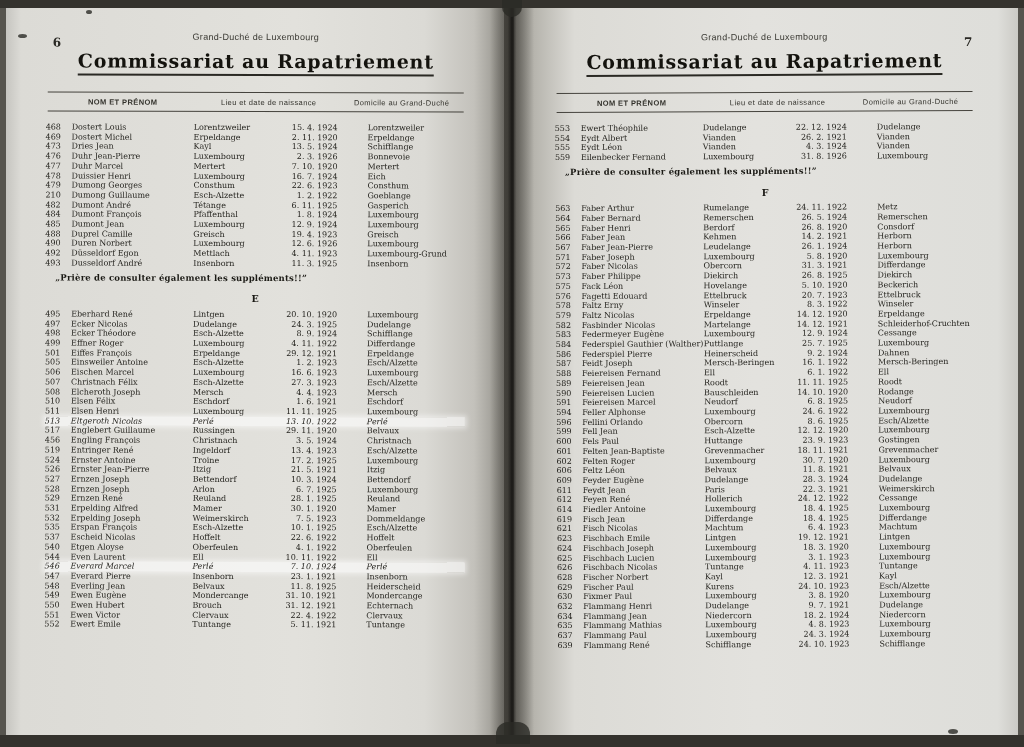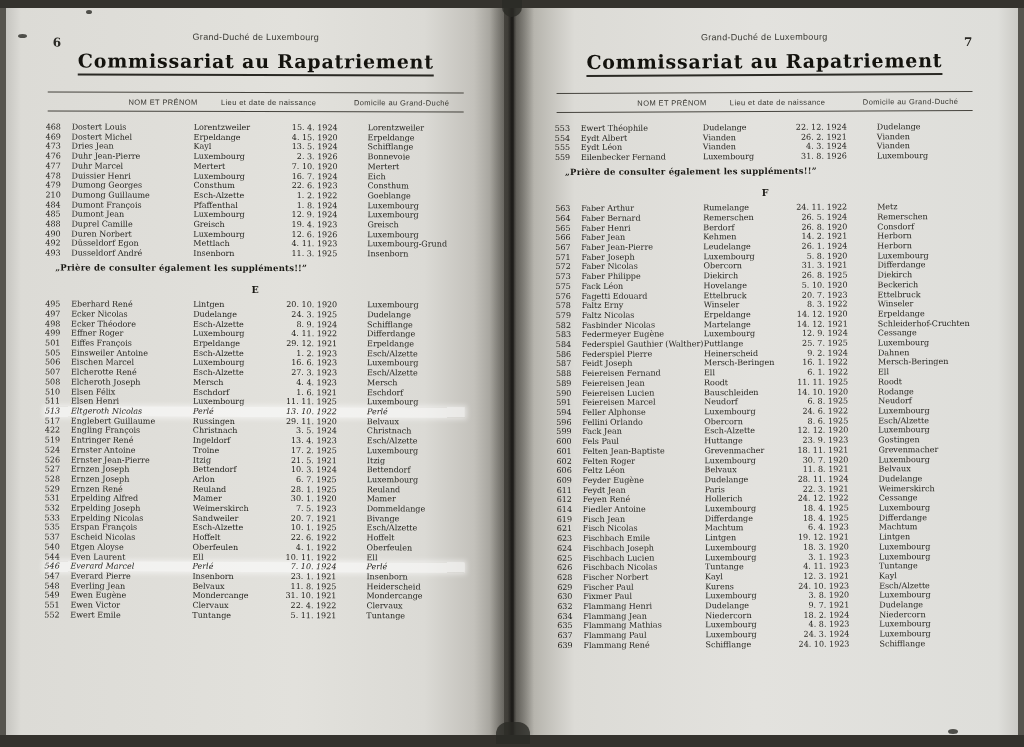--- a/index.html
+++ b/index.html
@@ -41,21 +41,21 @@
 
   .title { text-align:center; margin-top:8px; }
   .title span { display:inline-block; font-family:"DejaVu Serif", serif; font-weight:bold;
     font-size:19px; letter-spacing:.8px; color:#14130e; border-bottom:2px solid #2a2924;
     padding-bottom:2px; }
 
   .table-head { margin:16px auto 0; width:416px; border-top:1px solid #45433d; border-bottom:1px solid #45433d;
     padding:5px 0 4px; display:grid; grid-template-columns:150px 142px 1fr;
     font-family:"Liberation Sans", sans-serif; font-size:7.5px; letter-spacing:.4px;
     text-align:center; color:#33322c; }
-  .th-name { font-weight:normal;text-align:right; }
+  .th-name { font-weight:bold; }
 
   .table-body { width:420px; margin:11px auto 0; font-size:8px; line-height:9.7px; color:#201f1a; }
   .row { display:grid; grid-template-columns:26px 122px 88px 56px 1fr; white-space:nowrap; }
   .c-date { text-align:right; }
   .c-dom  { padding-left:30px; }
   .row.hl { background:rgba(255,255,255,.6); box-shadow:0 0 5px 2px rgba(255,255,255,.5);font-style:italic; }
 
   .note { font-weight:bold; font-size:8.5px; letter-spacing:.2px; margin:5px 0 3px 10px; color:#1b1a15; }
   .letter { text-align:center; font-weight:bold; font-size:9.5px; margin:11px 0 6px; color:#1b1a15; }
 </style>
@@ -81,21 +81,21 @@
             <span class="c-num">468</span>
             <span class="c-name">Dostert Louis</span>
             <span class="c-place">Lorentzweiler</span>
             <span class="c-date">15. 4. 1924</span>
             <span class="c-dom">Lorentzweiler</span>
           </div>
           <div class="row">
             <span class="c-num">469</span>
             <span class="c-name">Dostert Michel</span>
             <span class="c-place">Erpeldange</span>
-            <span class="c-date">4. 15. 1920</span>
+            <span class="c-date">2. 11. 1920</span>
             <span class="c-dom">Erpeldange</span>
           </div>
           <div class="row">
             <span class="c-num">473</span>
             <span class="c-name">Dries Jean</span>
             <span class="c-place">Kayl</span>
             <span class="c-date">13. 5. 1924</span>
             <span class="c-dom">Schifflange</span>
           </div>
           <div class="row">
@@ -127,20 +127,27 @@
             <span class="c-dom">Consthum</span>
           </div>
           <div class="row">
             <span class="c-num">210</span>
             <span class="c-name">Dumong Guillaume</span>
             <span class="c-place">Esch-Alzette</span>
             <span class="c-date">1. 2. 1922</span>
             <span class="c-dom">Goeblange</span>
           </div>
           <div class="row">
+            <span class="c-num">482</span>
+            <span class="c-name">Dumont André</span>
+            <span class="c-place">Tétange</span>
+            <span class="c-date">6. 11. 1925</span>
+            <span class="c-dom">Gasperich</span>
+          </div>
+          <div class="row">
             <span class="c-num">484</span>
             <span class="c-name">Dumont François</span>
             <span class="c-place">Pfaffenthal</span>
             <span class="c-date">1. 8. 1924</span>
             <span class="c-dom">Luxembourg</span>
           </div>
           <div class="row">
             <span class="c-num">485</span>
             <span class="c-name">Dumont Jean</span>
             <span class="c-place">Luxembourg</span>
@@ -221,21 +228,21 @@
           </div>
           <div class="row">
             <span class="c-num">506</span>
             <span class="c-name">Eischen Marcel</span>
             <span class="c-place">Luxembourg</span>
             <span class="c-date">16. 6. 1923</span>
             <span class="c-dom">Luxembourg</span>
           </div>
           <div class="row">
             <span class="c-num">507</span>
-            <span class="c-name">Elcherotte René</span>
+            <span class="c-name">Christnach Félix</span>
             <span class="c-place">Esch-Alzette</span>
             <span class="c-date">27. 3. 1923</span>
             <span class="c-dom">Esch/Alzette</span>
           </div>
           <div class="row">
             <span class="c-num">508</span>
             <span class="c-name">Elcheroth Joseph</span>
             <span class="c-place">Mersch</span>
             <span class="c-date">4. 4. 1923</span>
             <span class="c-dom">Mersch</span>
@@ -262,21 +269,21 @@
             <span class="c-dom">Perlé</span>
           </div>
           <div class="row">
             <span class="c-num">517</span>
             <span class="c-name">Englebert Guillaume</span>
             <span class="c-place">Russingen</span>
             <span class="c-date">29. 11. 1920</span>
             <span class="c-dom">Belvaux</span>
           </div>
           <div class="row">
-            <span class="c-num">422</span>
+            <span class="c-num">456</span>
             <span class="c-name">Engling François</span>
             <span class="c-place">Christnach</span>
             <span class="c-date">3. 5. 1924</span>
             <span class="c-dom">Christnach</span>
           </div>
           <div class="row">
             <span class="c-num">519</span>
             <span class="c-name">Entringer René</span>
             <span class="c-place">Ingeldorf</span>
             <span class="c-date">13. 4. 1923</span>
@@ -323,27 +330,20 @@
             <span class="c-place">Mamer</span>
             <span class="c-date">30. 1. 1920</span>
             <span class="c-dom">Mamer</span>
           </div>
           <div class="row">
             <span class="c-num">532</span>
             <span class="c-name">Erpelding Joseph</span>
             <span class="c-place">Weimerskirch</span>
             <span class="c-date">7. 5. 1923</span>
             <span class="c-dom">Dommeldange</span>
-          </div>
-          <div class="row">
-            <span class="c-num">533</span>
-            <span class="c-name">Erpelding Nicolas</span>
-            <span class="c-place">Sandweiler</span>
-            <span class="c-date">20. 7. 1921</span>
-            <span class="c-dom">Bivange</span>
           </div>
           <div class="row">
             <span class="c-num">535</span>
             <span class="c-name">Erspan François</span>
             <span class="c-place">Esch-Alzette</span>
             <span class="c-date">10. 1. 1925</span>
             <span class="c-dom">Esch/Alzette</span>
           </div>
           <div class="row">
             <span class="c-num">537</span>
@@ -386,20 +386,27 @@
             <span class="c-place">Belvaux</span>
             <span class="c-date">11. 8. 1925</span>
             <span class="c-dom">Heiderscheid</span>
           </div>
           <div class="row">
             <span class="c-num">549</span>
             <span class="c-name">Ewen Eugène</span>
             <span class="c-place">Mondercange</span>
             <span class="c-date">31. 10. 1921</span>
             <span class="c-dom">Mondercange</span>
+          </div>
+          <div class="row">
+            <span class="c-num">550</span>
+            <span class="c-name">Ewen Hubert</span>
+            <span class="c-place">Brouch</span>
+            <span class="c-date">31. 12. 1921</span>
+            <span class="c-dom">Echternach</span>
           </div>
           <div class="row">
             <span class="c-num">551</span>
             <span class="c-name">Ewen Victor</span>
             <span class="c-place">Clervaux</span>
             <span class="c-date">22. 4. 1922</span>
             <span class="c-dom">Clervaux</span>
           </div>
           <div class="row">
             <span class="c-num">552</span>
@@ -611,21 +618,21 @@
           </div>
           <div class="row">
             <span class="c-num">596</span>
             <span class="c-name">Fellini Orlando</span>
             <span class="c-place">Obercorn</span>
             <span class="c-date">8. 6. 1925</span>
             <span class="c-dom">Esch/Alzette</span>
           </div>
           <div class="row">
             <span class="c-num">599</span>
-            <span class="c-name">Fack Jean</span>
+            <span class="c-name">Fell Jean</span>
             <span class="c-place">Esch-Alzette</span>
             <span class="c-date">12. 12. 1920</span>
             <span class="c-dom">Luxembourg</span>
           </div>
           <div class="row">
             <span class="c-num">600</span>
             <span class="c-name">Fels Paul</span>
             <span class="c-place">Huttange</span>
             <span class="c-date">23. 9. 1923</span>
             <span class="c-dom">Gostingen</span>
@@ -648,21 +655,21 @@
             <span class="c-num">606</span>
             <span class="c-name">Feltz Léon</span>
             <span class="c-place">Belvaux</span>
             <span class="c-date">11. 8. 1921</span>
             <span class="c-dom">Belvaux</span>
           </div>
           <div class="row">
             <span class="c-num">609</span>
             <span class="c-name">Feyder Eugène</span>
             <span class="c-place">Dudelange</span>
-            <span class="c-date">28. 11. 1924</span>
+            <span class="c-date">28. 3. 1924</span>
             <span class="c-dom">Dudelange</span>
           </div>
           <div class="row">
             <span class="c-num">611</span>
             <span class="c-name">Feydt Jean</span>
             <span class="c-place">Paris</span>
             <span class="c-date">22. 3. 1921</span>
             <span class="c-dom">Weimerskirch</span>
           </div>
           <div class="row">

